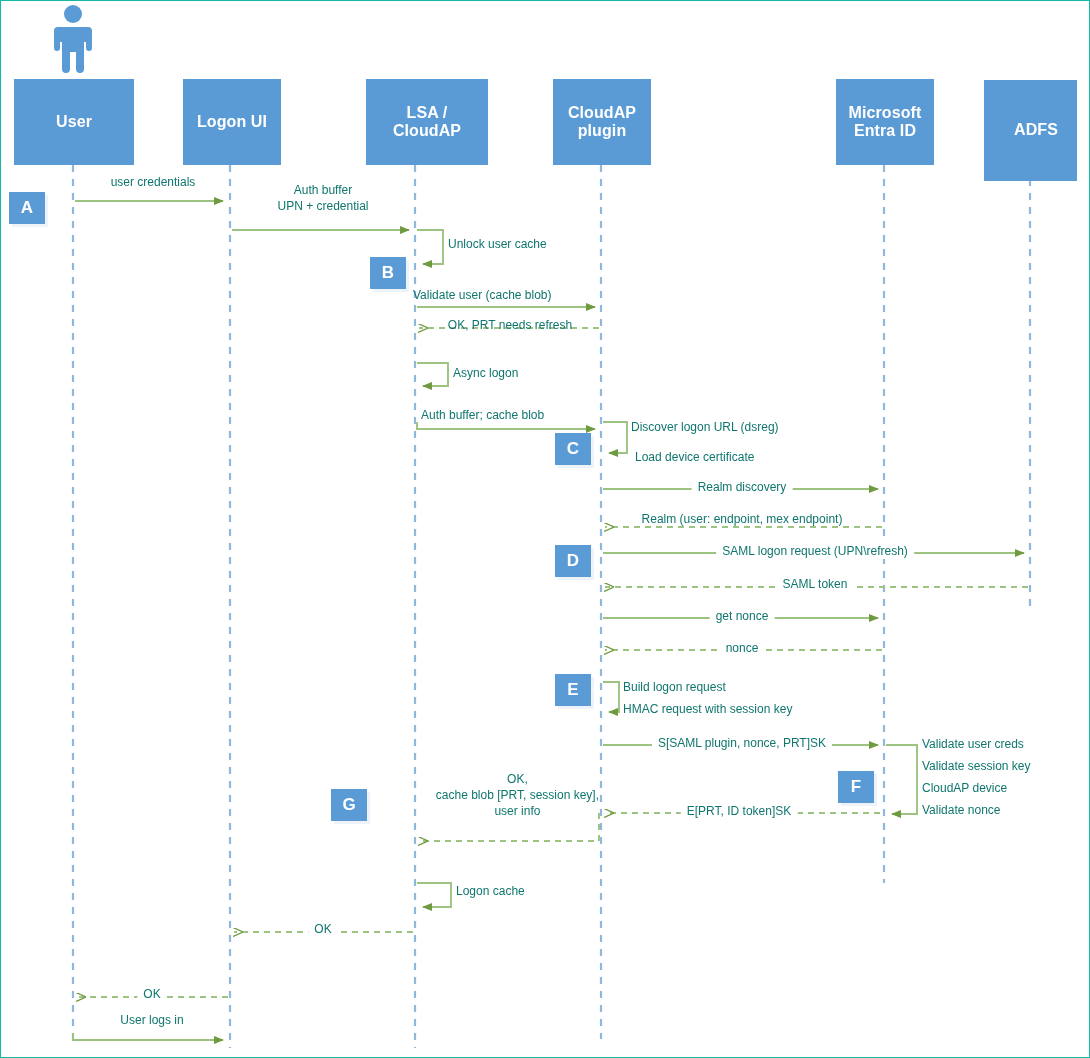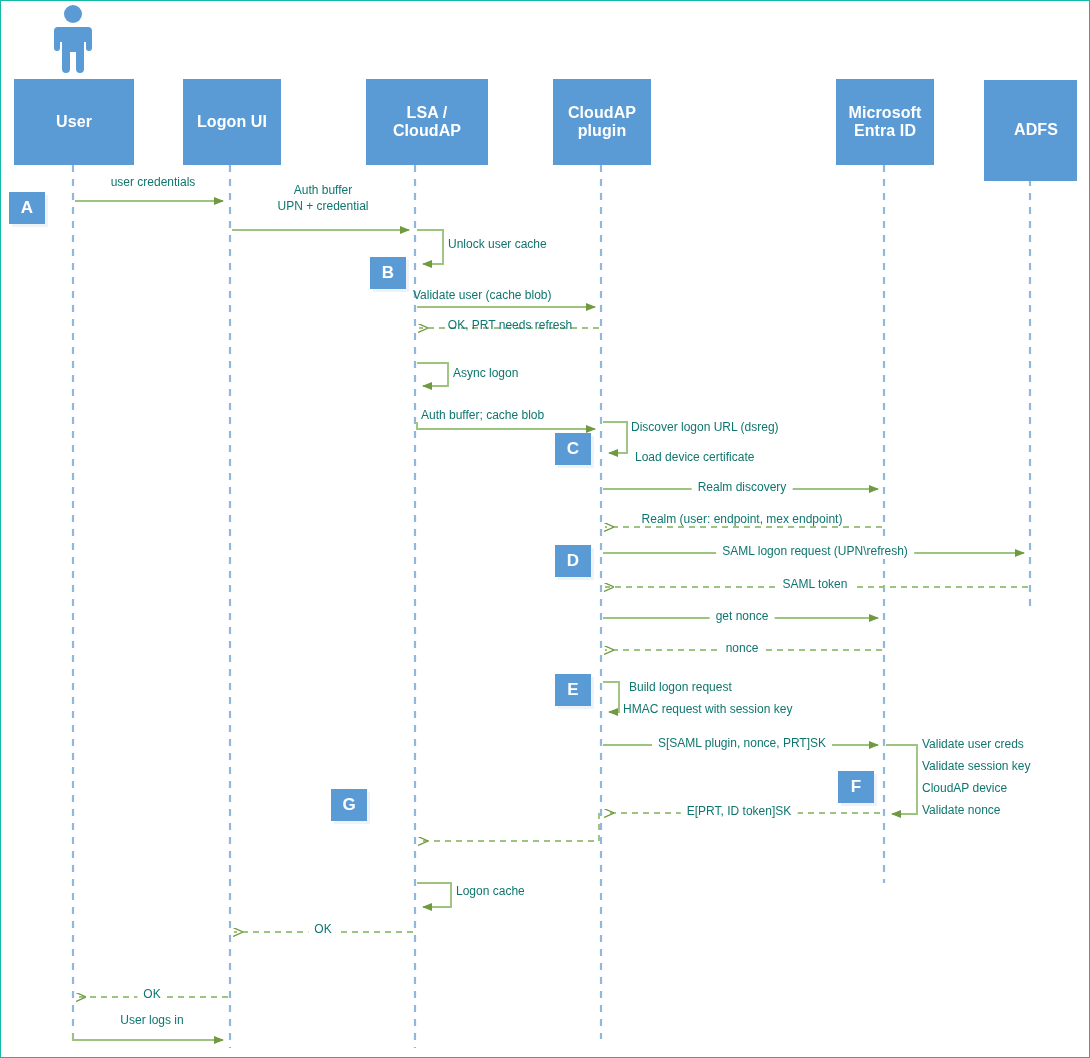--- a/index.html
+++ b/index.html
@@ -220,33 +220,36 @@
   <div class="msg center" style="left:741px; top:510px;">Realm (user: endpoint, mex endpoint)</div>
 
   <div class="msg center" style="left:814px; top:542px; background:#ffffff; padding:0 6px;">SAML logon request (UPN\refresh)</div>
 
   <div class="msg center" style="left:814px; top:575px; background:#ffffff; padding:0 6px;">SAML token</div>
 
   <div class="msg center" style="left:741px; top:607px; background:#ffffff; padding:0 6px;">get nonce</div>
 
   <div class="msg center" style="left:741px; top:639px; background:#ffffff; padding:0 6px;">nonce</div>
 
-  <div class="msg" style="left:622px; top:678px;margin-left:6px;">Build logon request</div>
+  <div class="msg" style="left:622px; top:678px;">Build logon request</div>
 
   <div class="msg" style="left:622px; top:700px;">HMAC request with session key</div>
 
   <div class="msg center" style="left:741px; top:734px; background:#ffffff; padding:0 6px;">S[SAML plugin, nonce, PRT]SK</div>
 
   <div class="msg" style="left:921px; top:735px;">Validate user creds</div>
   <div class="msg" style="left:921px; top:757px;">Validate session key</div>
   <div class="msg" style="left:921px; top:779px;">CloudAP device</div>
   <div class="msg" style="left:921px; top:801px;">Validate nonce</div>
 
   <div class="msg center" style="left:738px; top:802px; background:#ffffff; padding:0 6px;">E[PRT, ID token]SK</div>
 
+  <div class="msg multiline" style="left:598px; top:770px; text-align:center; transform:translateX(-100%);">OK,
+cache blob [PRT, session key],
+user info</div>
 
   <div class="msg" style="left:455px; top:882px;">Logon cache</div>
 
   <div class="msg center" style="left:322px; top:920px; background:#ffffff; padding:0 6px;">OK</div>
 
   <div class="msg center" style="left:151px; top:985px; background:#ffffff; padding:0 6px;">OK</div>
 
   <div class="msg center" style="left:151px; top:1011px;">User logs in</div>
 
 </div>

